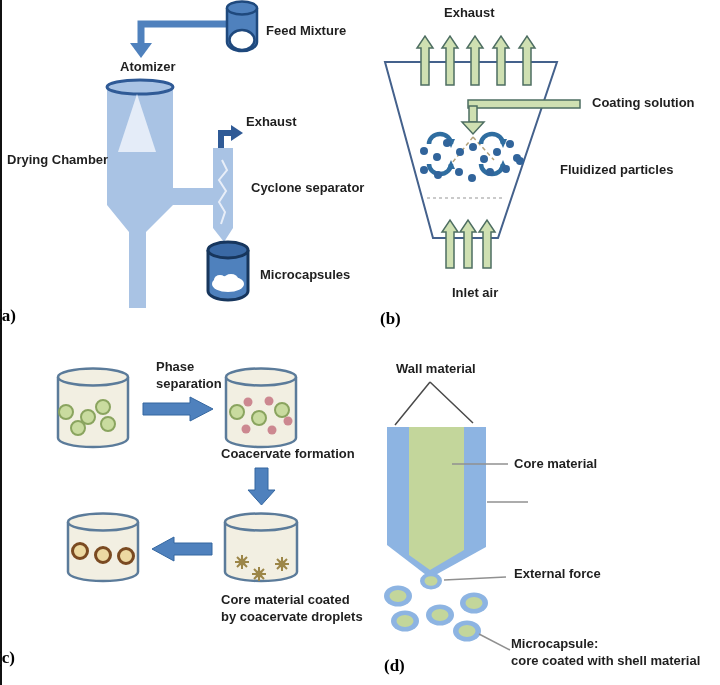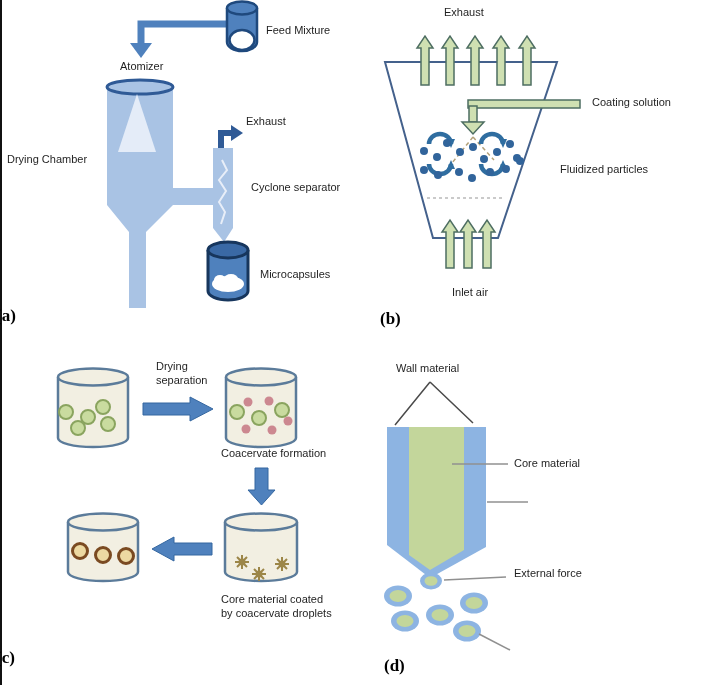--- a/index.html
+++ b/index.html
@@ -1,18 +1,18 @@
 <!DOCTYPE html>
 <html><head>
 <meta charset="utf-8">
 <style>
   html,body{margin:0;padding:0;background:#ffffff;}
   #figure{position:relative;width:720px;height:685px;background:#ffffff;overflow:hidden;
           font-family:"Liberation Sans",sans-serif;}
-  .lbl{position:absolute;font-weight:normal;font-size:11px;color:#1f1f1f;
+  .lbl{position:absolute;font-weight:bold;font-size:13px;color:#1f1f1f;
        white-space:pre-line;line-height:1.3;}
   .tag{position:absolute;font-family:"Liberation Serif",serif;font-weight:bold;
        font-size:17px;color:#000;}
   #edge-left{position:absolute;left:0;top:0;width:2px;height:685px;background:#111;}
   svg{position:absolute;left:0;top:0;}
 </style>
 </head>
 <body>
 
 <div id="figure">
@@ -219,24 +219,26 @@
   <div class="lbl" style="left:251px;top:180px;">Cyclone separator</div>
   <div class="lbl" style="left:260px;top:267px;">Microcapsules</div>
   <div class="tag" style="left:-4px;top:306px;">(a)</div>
 
   <div class="lbl" style="left:444px;top:5px;">Exhaust</div>
   <div class="lbl" style="left:592px;top:95px;">Coating solution</div>
   <div class="lbl" style="left:560px;top:162px;">Fluidized particles</div>
   <div class="lbl" style="left:452px;top:285px;">Inlet air</div>
   <div class="tag" style="left:380px;top:309px;">(b)</div>
 
-  <div class="lbl" style="left:156px;top:359px;">Drying
+  <div class="lbl" style="left:156px;top:359px;">Phase
 separation</div>
   <div class="lbl" style="left:221px;top:446px;">Coacervate formation</div>
   <div class="lbl" style="left:221px;top:592px;">Core material coated
 by coacervate droplets</div>
   <div class="tag" style="left:-4px;top:648px;">(c)</div>
 
   <div class="lbl" style="left:396px;top:361px;">Wall material</div>
   <div class="lbl" style="left:514px;top:456px;">Core material</div>
   <div class="lbl" style="left:514px;top:566px;">External force</div>
+  <div class="lbl" style="left:511px;top:636px;">Microcapsule:
+core coated with shell material</div>
   <div class="tag" style="left:384px;top:656px;">(d)</div>
 </div>
 
 </body></html>

